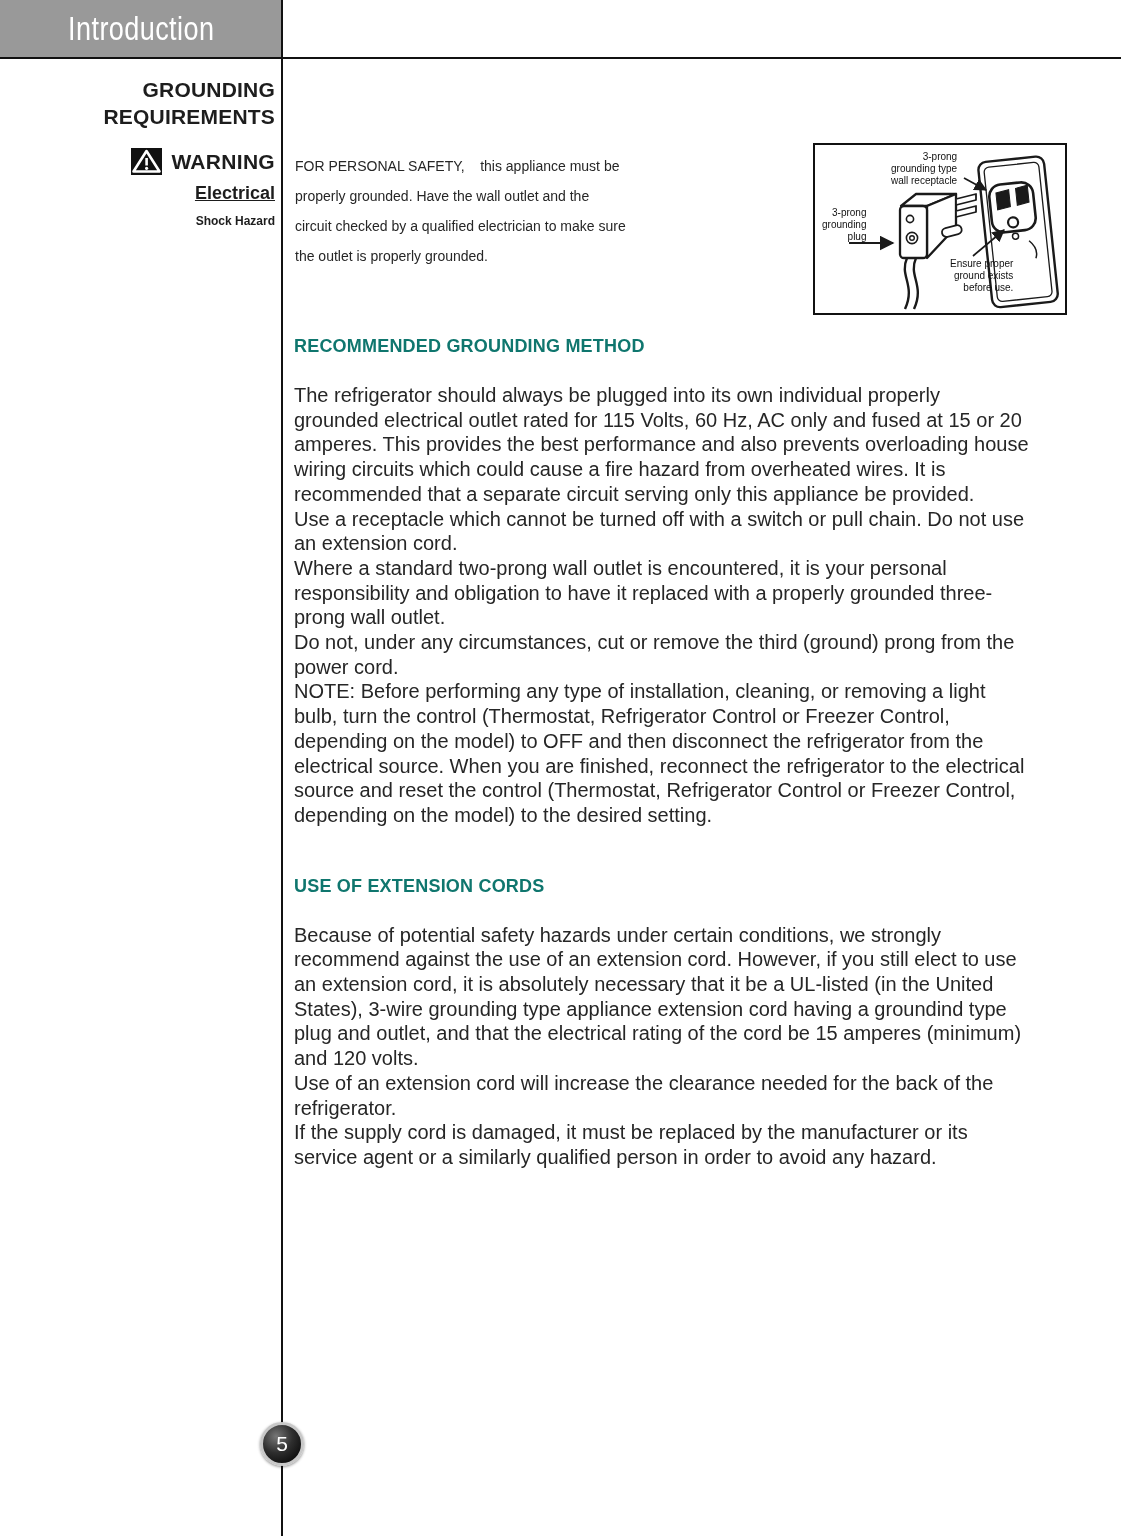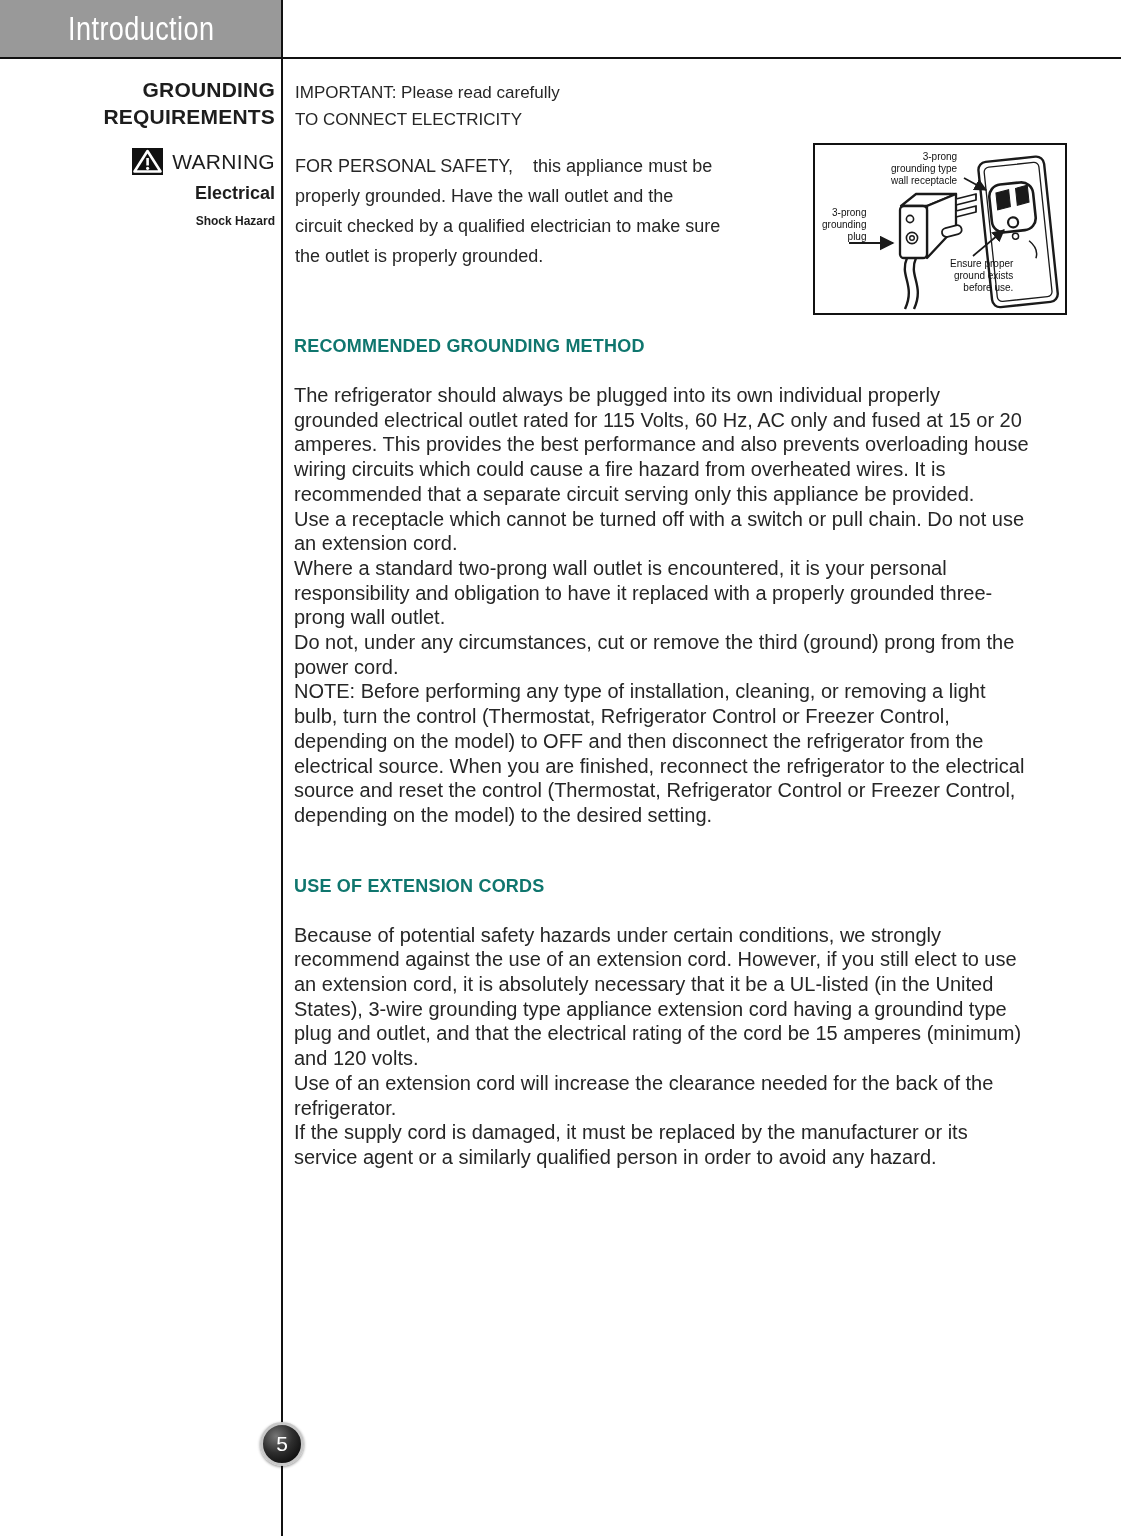--- a/index.html
+++ b/index.html
@@ -32,32 +32,32 @@
     position:absolute; left:0; top:76px; width:275px;
     text-align:right; font-weight:bold; font-size:21px; line-height:27px;
     white-space:pre-line; color:#1d1d1d; letter-spacing:0.2px;
   }
   .warning-block { position:absolute; left:0; top:148px; width:275px; text-align:right; color:#1d1d1d; }
   .warning-row { display:flex; justify-content:flex-end; align-items:center; gap:9px; }
   .warn-icon {
     width:31px; height:27px; background:#111111;
     display:inline-flex; align-items:center; justify-content:center; flex:0 0 auto;
   }
-  .warn-label { font-size:21px; font-weight:normal; letter-spacing:0.3px; }
-  .warn-sub  { font-size:18px; font-weight:bold; margin-top:8px; }
+  .warn-label { font-size:21px; font-weight:bold; letter-spacing:0.3px; }
+  .warn-sub  { font-size:18px; font-weight:bold; margin-top:8px;text-decoration:underline; }
   .warn-sub2 { font-size:12px; font-weight:bold; margin-top:10px;margin-left:27px; }
 
   
   .important {
     position:absolute; left:295px; top:79px;
     font-size:17px; line-height:27px; white-space:pre-line;
   }
   .safety {
     position:absolute; left:295px; top:151px; width:515px;
-    font-size:18px; line-height:30px; white-space:pre-wrap;
+    font-size:14px; line-height:30px; white-space:pre-wrap;
   }
   .main-col { position:absolute; left:294px; top:336px; width:800px; }
   .main-col h3 {
     margin:0; font-size:18px; font-weight:bold; color:#0f766e; letter-spacing:0.2px;
   }
   .main-col h3.h2 { margin-top:48px; }
   .main-col p {
     margin:26px 0 0 0; font-size:20px; line-height:24.7px; white-space:pre-line;
   }
 
@@ -108,22 +108,20 @@
           <rect x="14.3" y="10" width="2.6" height="7.5" fill="#ffffff"></rect>
           <circle cx="15.6" cy="20.3" r="1.6" fill="#ffffff"></circle>
         </svg>
       </span>
       <span class="warn-label">WARNING</span>
     </div>
     <div class="warn-sub">Electrical</div>
     <div class="warn-sub2">Shock Hazard</div>
   </div>
 
-  <div class="important">IMPORTANT: Please read carefully
-TO CONNECT ELECTRICITY</div>
   <div class="safety">FOR PERSONAL SAFETY,    this appliance must be
 properly grounded. Have the wall outlet and the
 circuit checked by a qualified electrician to make sure
 the outlet is properly grounded.</div>
 
   <div class="figure">
     <svg width="250" height="168" viewBox="0 0 250 168">
       <defs>
         <marker id="arrow" viewBox="0 0 10 10" refX="9" refY="5" markerWidth="7.5" markerHeight="7.5" orient="auto-start-reverse">
           <path d="M0,0 L10,5 L0,10 z" fill="#1a1a1a"></path>

